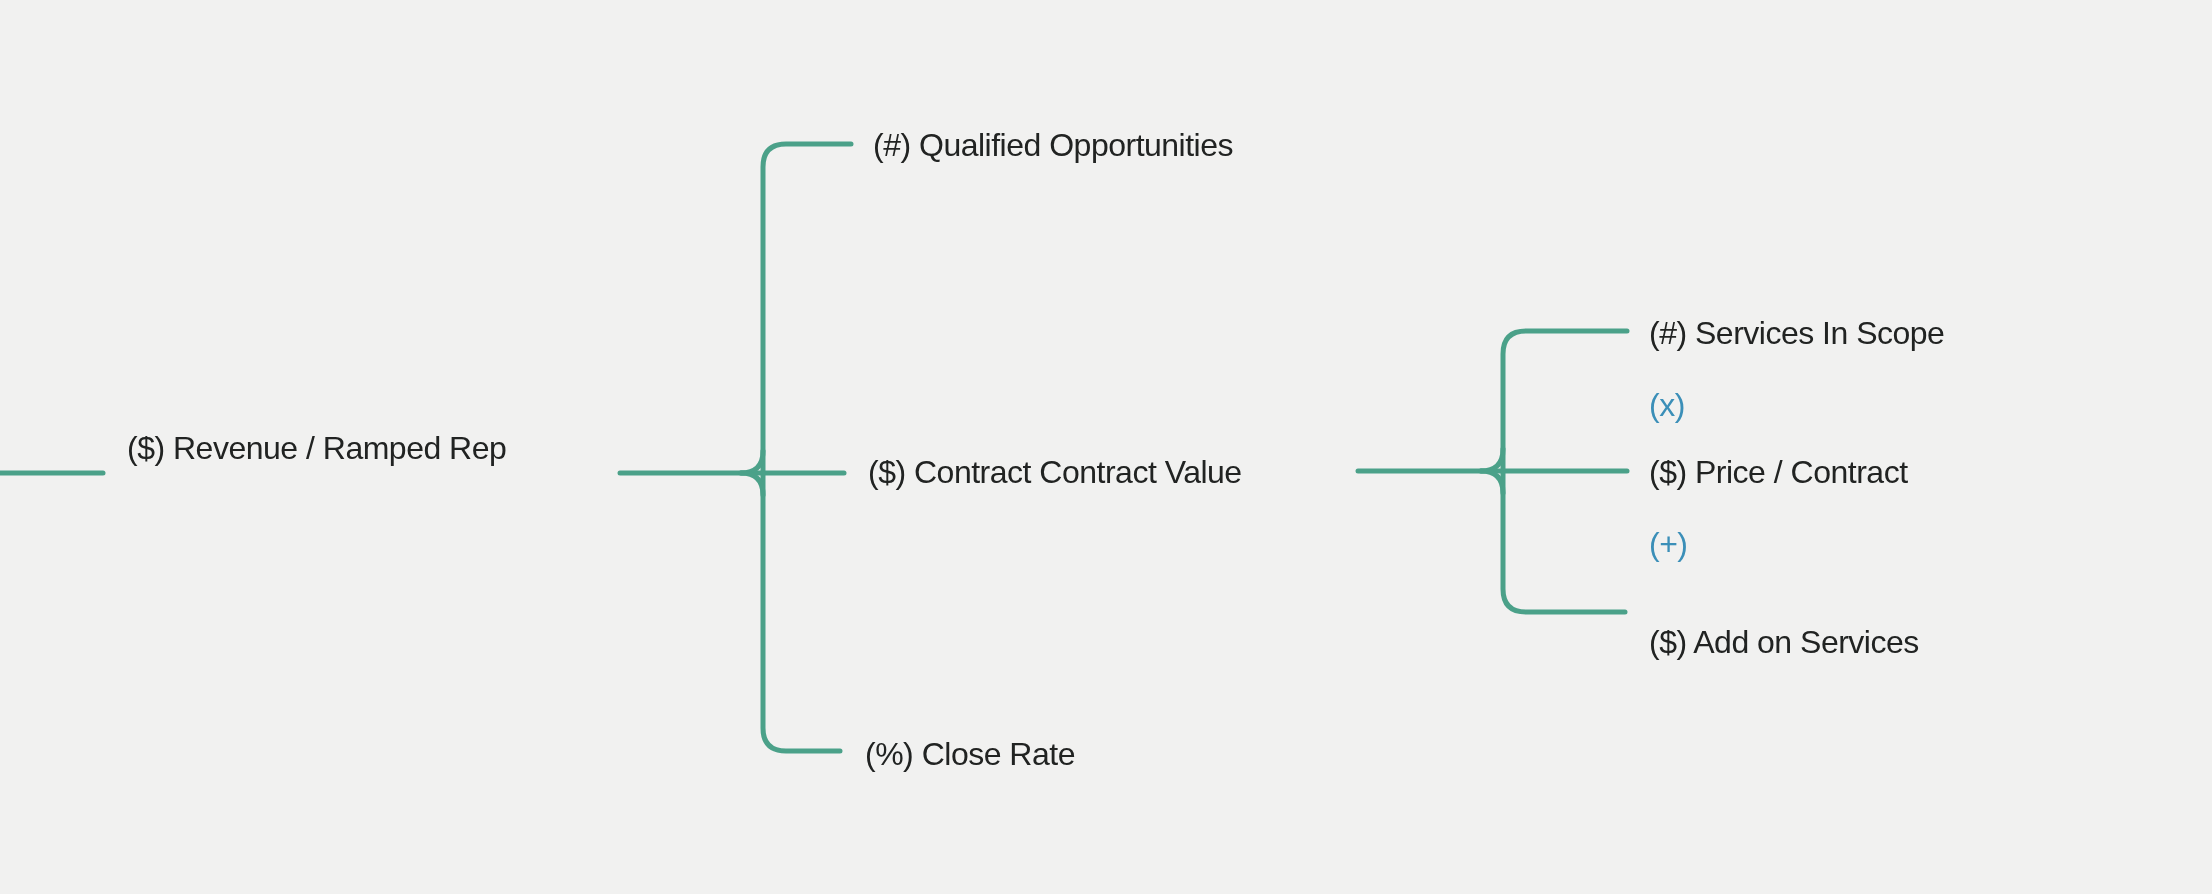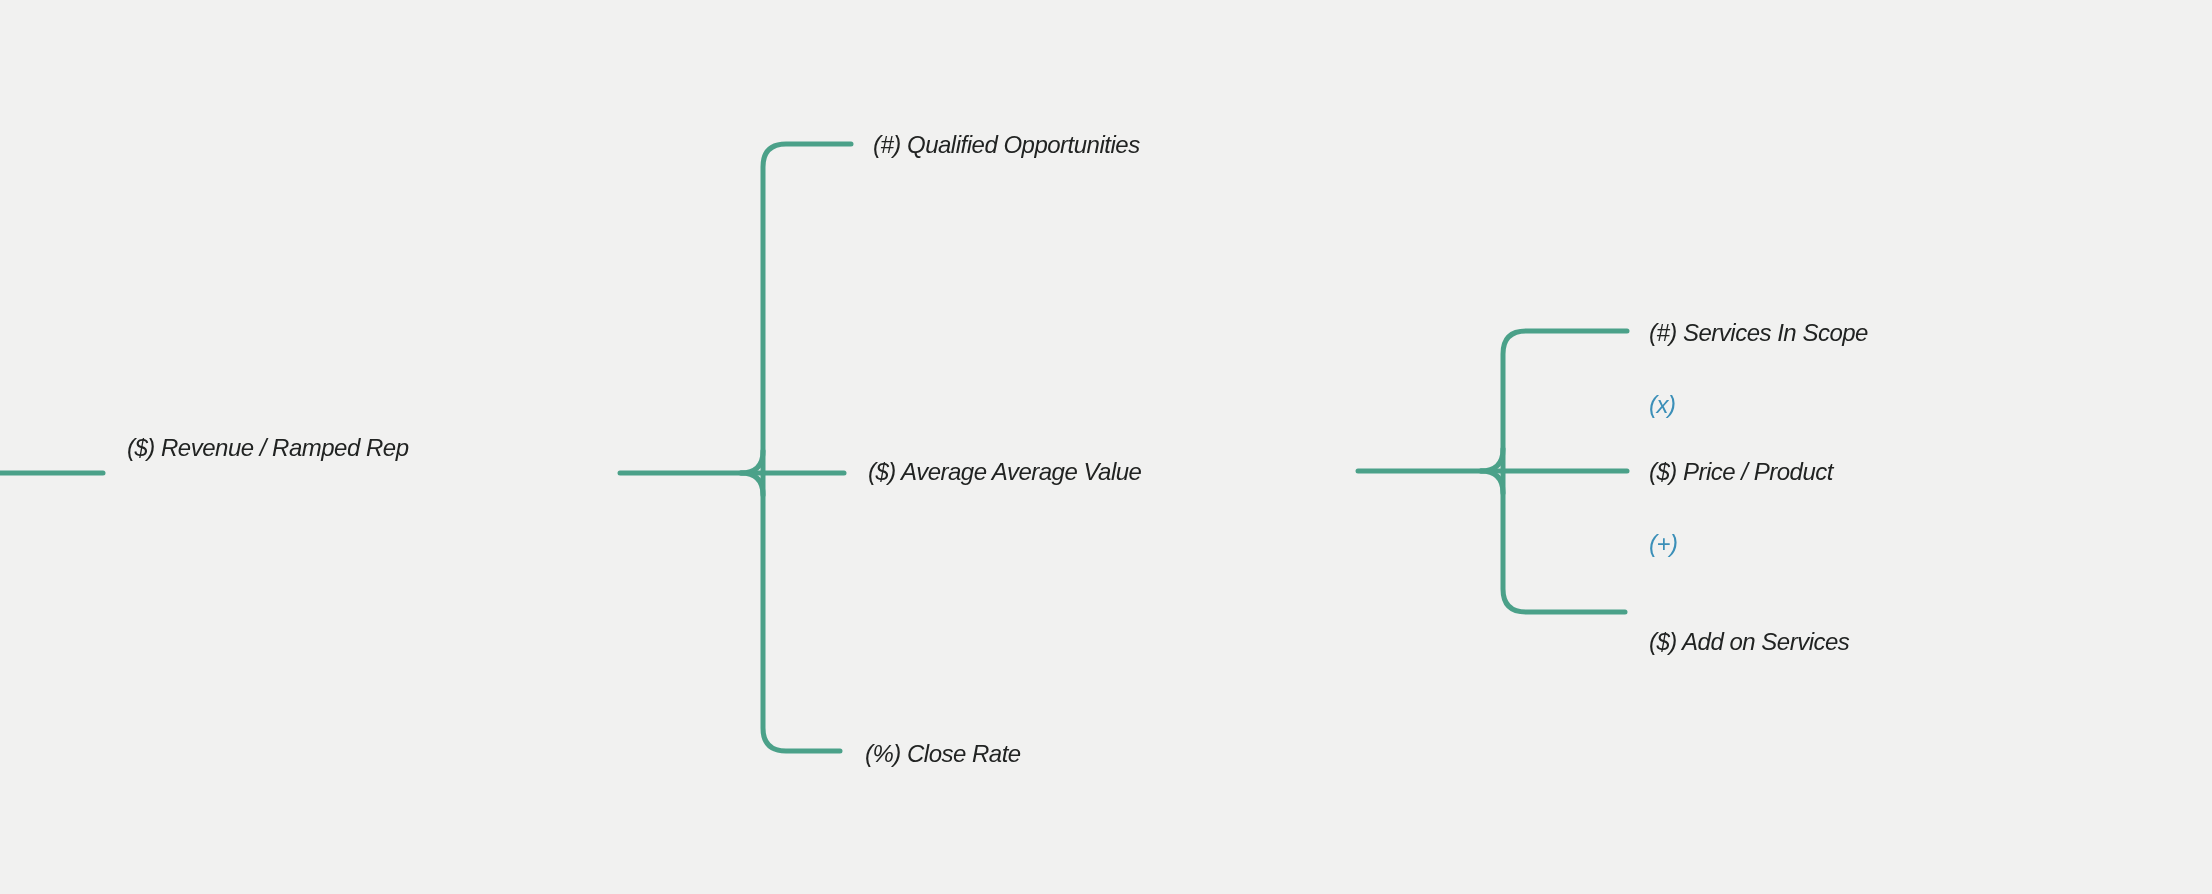--- a/index.html
+++ b/index.html
@@ -24,27 +24,26 @@
     left: 0;
     top: 0;
     width: 2212px;
     height: 894px;
     display: block;
   }
   .node {
     position: absolute;
     transform: translateY(-50%);
     white-space: nowrap;
-    font-size: 24px;
+    font-size: 32px;
     font-weight: 400;
     letter-spacing: -0.5px;
     color: var(--color-text, #212322);
     cursor: default;
     line-height: 1.2;
-    font-style: italic;
   }
   .node.op {
     color: var(--color-operator, #3b8fb8);
   }
 </style>
 </head>
 <body>
 
 <div class="canvas">
 
@@ -66,27 +65,27 @@
 
       <path d="M 1481 471 Q 1503 471 1503 449"></path>
       <path d="M 1481 471 Q 1503 471 1503 493"></path>
     </g>
   </svg>
 
   <div class="node" style="left:127px; top:448px;">($) Revenue / Ramped Rep</div>
 
   <div class="node" style="left:873px; top:145px;">(#) Qualified Opportunities</div>
 
-  <div class="node" style="left:868px; top:472px;">($) Average Average Value</div>
+  <div class="node" style="left:868px; top:472px;">($) Contract Contract Value</div>
 
   <div class="node" style="left:865px; top:754px;">(%) Close Rate</div>
 
   <div class="node" style="left:1649px; top:333px;">(#) Services In Scope</div>
 
   <div class="node op" style="left:1649px; top:405px;">(x)</div>
 
-  <div class="node" style="left:1649px; top:472px;">($) Price / Product</div>
+  <div class="node" style="left:1649px; top:472px;">($) Price / Contract</div>
 
   <div class="node op" style="left:1649px; top:544px;">(+)</div>
 
   <div class="node" style="left:1649px; top:614px;margin-top:28px;">($) Add on Services</div>
 
 </div>
 
 </body></html>

